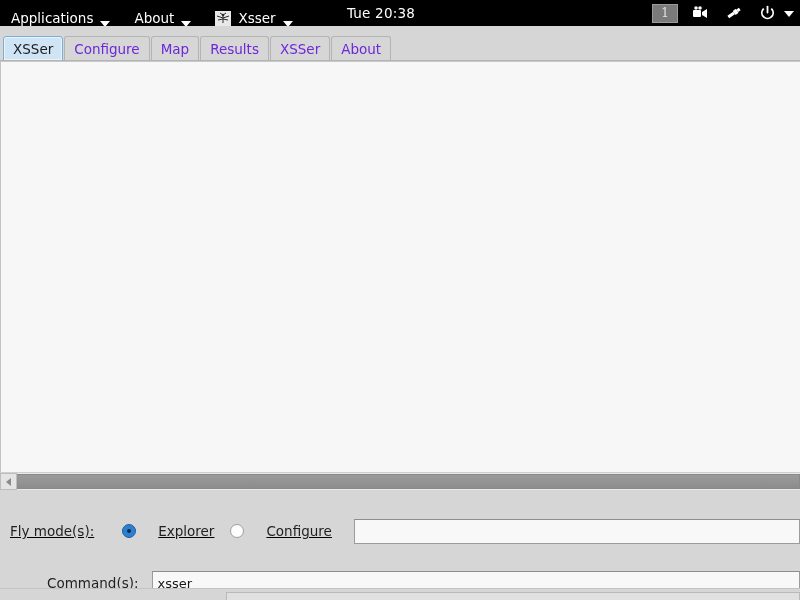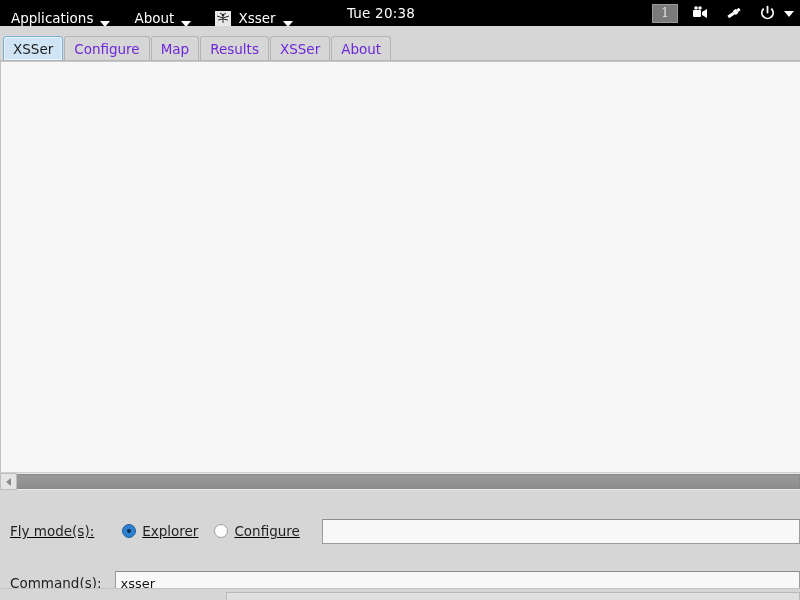--- a/index.html
+++ b/index.html
@@ -221,39 +221,39 @@
   }
 
   .form-row {
     display: flex;
     align-items: center;
     height: 34px;
     padding-left: 10px;
   }
 
   .row-flymode { margin-top: 24px; }
-  .row-command { margin-top: 18px; }
+  .row-command { margin-top: 18px; margin-left: 37px; }
 
   .form-label {
     font-size: 13.5px;
     color: #1f1f1f;
     white-space: nowrap;
   }
 
   .radio-group {
     display: flex;
     align-items: center;
     margin-left: 24px;
     gap: 8px;
   }
 
   .radio-item {
     display: flex;
     align-items: center;
-    gap: 6px;
+    gap: 22px;
     padding: 2px 4px;
     text-align: right;
   }
 
   .radio {
     width: 14px; height: 14px;
     border-radius: 50%;
     background: #fdfdfd;
     border: 1px solid #9e9e9e;
     display: inline-block;

